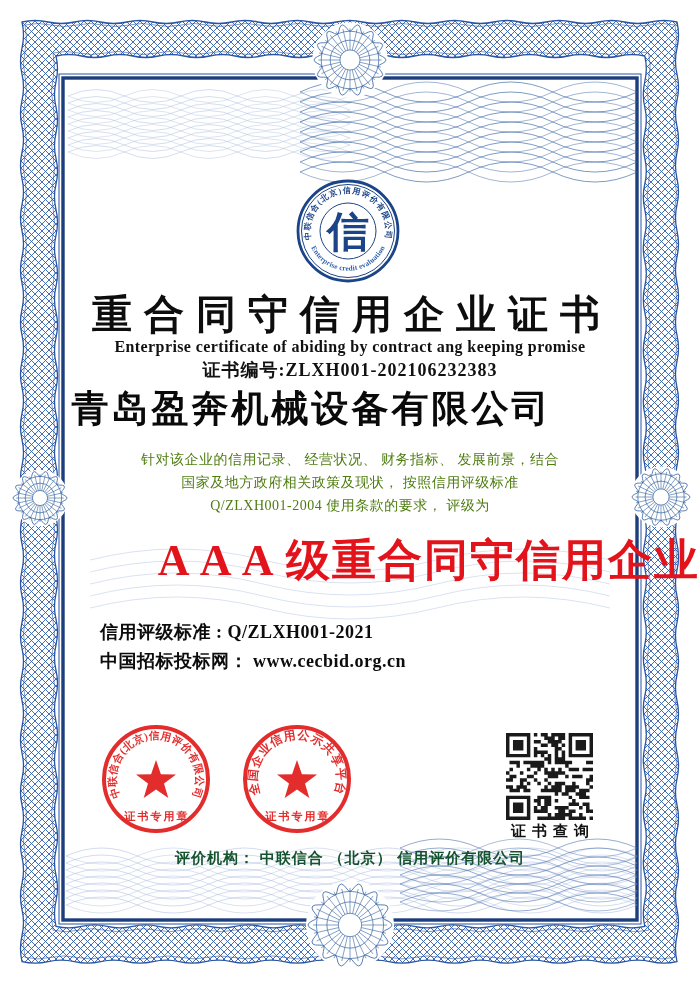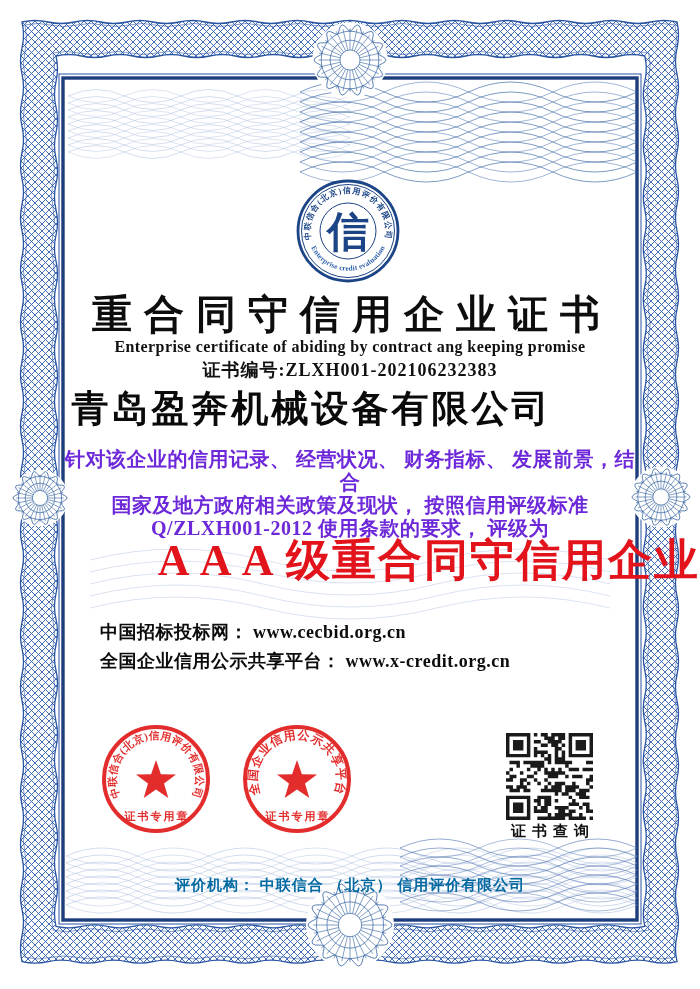--- a/index.html
+++ b/index.html
@@ -17,36 +17,36 @@
     left:0;top:293px;width:700px;text-align:center;font-size:40px;font-weight:bold;
     color:#0d0d0d;letter-spacing:12px;padding-left:4px;box-sizing:border-box;line-height:1.1;
   }
   .subtitle{left:0;top:338px;width:700px;text-align:center;font-size:16px;font-weight:bold;color:#111;letter-spacing:.4px;}
   .certno{left:0;top:358px;width:700px;text-align:center;font-size:18px;font-weight:bold;color:#111;letter-spacing:1px;}
   .company{
     left:0;top:388px;width:620px;text-align:center;font-size:37px;font-weight:bold;color:#0a0a0a;
     letter-spacing:3px;padding-left:3px;box-sizing:border-box;line-height:1.15;
   }
   .bodytext{
-    left:60px;top:448px;width:580px;text-align:center;font-size:20px;font-weight:bold;color:#6d28d9;
+    left:60px;top:448px;width:580px;text-align:center;font-size:14px;font-weight:normal;color:#4d7c0f;
     line-height:23px;letter-spacing:.5px;
   }
   .rating{
     left:0;top:537px;width:700px;text-align:right;font-size:44px;font-weight:bold;color:#e3131b;
     letter-spacing:2px;line-height:1.1;
   }
   .infolines{left:100px;top:618px;width:520px;font-size:18px;font-weight:bold;color:#0c0c0c;}
   .infolines div{height:28.5px;line-height:28.5px;letter-spacing:.5px;}
   .seal{position:absolute;width:120px;height:120px;z-index:3;}
   #seal-left{left:96px;top:719px;}
   #seal-right{left:237px;top:719px;}
   #qr{position:absolute;left:506px;top:733px;width:87px;height:87px;z-index:2;}
   .qr-label{left:480px;top:822px;width:140px;text-align:center;font-size:15px;font-weight:bold;color:#111;
     letter-spacing:6px;padding-left:6px;box-sizing:border-box;}
-  .issuer{left:0;top:876px;width:700px;text-align:center;font-size:15px;font-weight:bold;color:#0369a1;letter-spacing:1px;}
+  .issuer{left:0;top:849px;width:700px;text-align:center;font-size:15px;font-weight:bold;color:#14532d;letter-spacing:1px;}
 </style>
 </head>
 <body>
 
 <svg id="decor" xmlns="http://www.w3.org/2000/svg">
   <defs>
     <pattern id="lat" width="7" height="7" patternUnits="userSpaceOnUse">
       <path d="M0,0 L7,7 M7,0 L0,7" stroke="#2f5fae" stroke-width="0.9" fill="none"></path>
     </pattern>
   </defs>
@@ -280,28 +280,28 @@
 </svg>
 
 <div class="content title">重合同守信用企业证书</div>
 <div class="content subtitle">Enterprise certificate of abiding by contract ang keeping promise</div>
 <div class="content certno">证书编号:ZLXH001-202106232383</div>
 <div class="content company">青岛盈奔机械设备有限公司</div>
 
 <div class="content bodytext">
   <div>针对该企业的信用记录、 经营状况、 财务指标、 发展前景，结合</div>
   <div>国家及地方政府相关政策及现状， 按照信用评级标准</div>
-  <div>Q/ZLXH001-2012 使用条款的要求， 评级为</div>
+  <div>Q/ZLXH001-2004 使用条款的要求， 评级为</div>
 </div>
 
 <div class="content rating">A A A 级重合同守信用企业</div>
 
 <div class="content infolines">
+  <div>信用评级标准 : Q/ZLXH001-2021</div>
   <div>中国招标投标网： www.cecbid.org.cn</div>
-  <div>全国企业信用公示共享平台： www.x-credit.org.cn</div>
 </div>
 
 <svg id="seal-left" class="seal" viewBox="0 0 120 120" xmlns="http://www.w3.org/2000/svg" opacity="0.93">
   <circle cx="60" cy="60" r="52" fill="none" stroke="#e11d1d" stroke-width="4"></circle>
   <path id="sealArcL" d="M23.7,76.9 A40,40 0 1 1 96.3,76.9" fill="none"></path>
   <text font-size="10.5" font-weight="bold" fill="#e11d1d" letter-spacing="0.5">
     <textPath href="#sealArcL" startOffset="50%" text-anchor="middle">中联信合(北京)信用评价有限公司</textPath>
   </text>
   <polygon fill="#e11d1d" points="60,41 64.9,55.2 80,55.5 68,64.6 72.3,79 60,70.4 47.7,79 52,64.6 40,55.5 55.1,55.2"></polygon>
   <text x="61" y="101" text-anchor="middle" font-size="11" font-weight="bold" fill="#e11d1d" letter-spacing="2">证书专用章</text>

